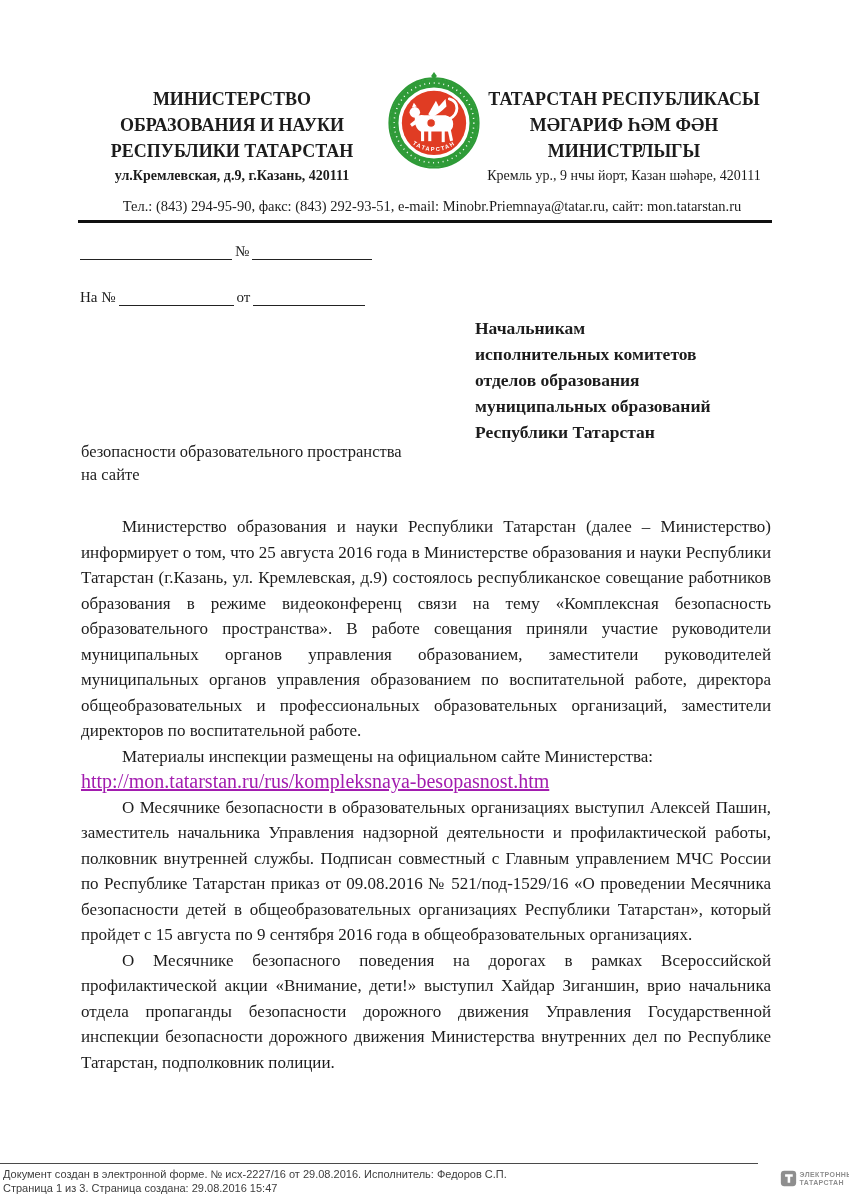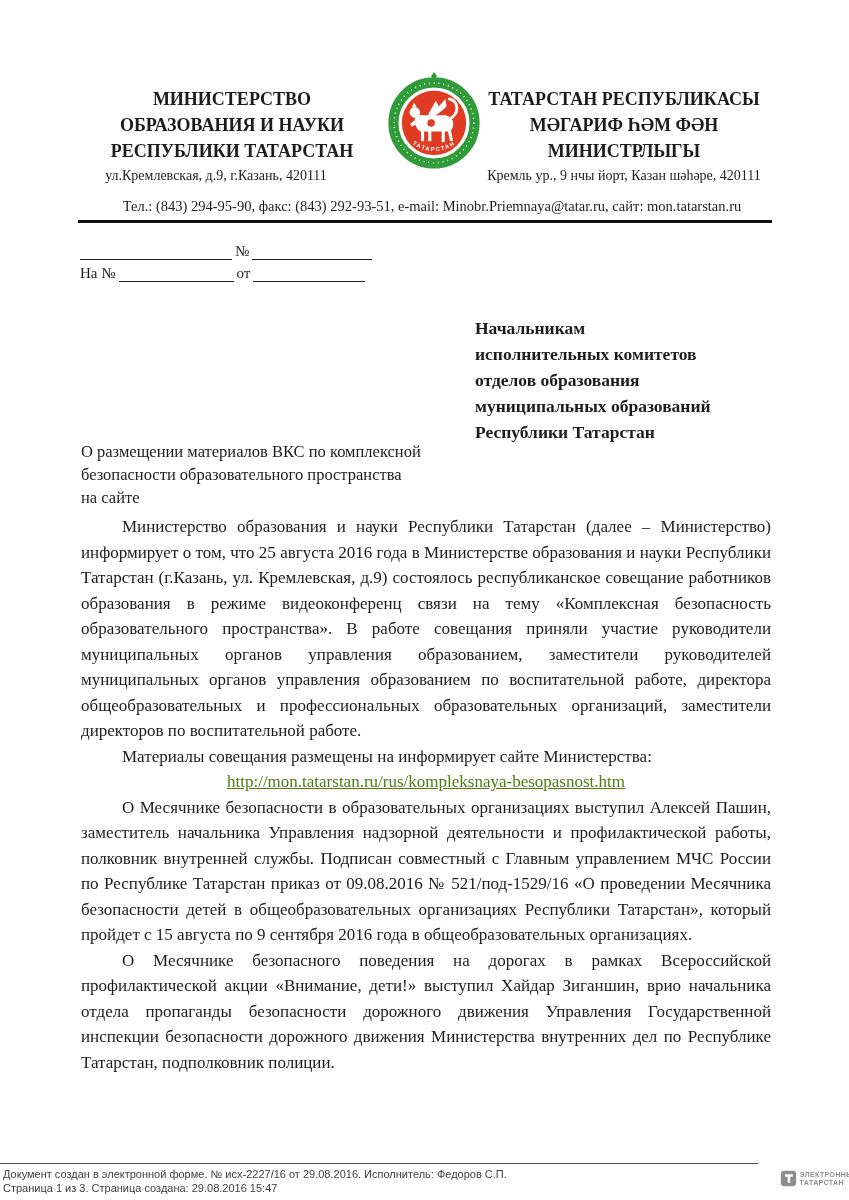--- a/index.html
+++ b/index.html
@@ -5,38 +5,38 @@
   html,body{margin:0;padding:0;background:#e8e8e8;}
   .page{
     position:relative;width:849px;height:1200px;margin:0 auto;background:#ffffff;
     font-family:"Liberation Serif","DejaVu Serif",serif;color:#1c1c1c;overflow:hidden;padding-left:15px;
   }
   
   .org-block{position:absolute;text-align:center;font-weight:bold;font-size:18px;line-height:26px;}
   .org-ru{left:84px;top:86px;width:296px;}
   .org-tt{left:474px;top:86px;width:300px;}
   .org-address{position:absolute;font-size:14px;font-weight:normal;text-align:center;}
-  .addr-ru{left:68px;top:168px;width:296px;}
+  .addr-ru{left:84px;top:168px;width:296px;font-weight:bold;}
   .addr-tt{left:474px;top:168px;width:300px;}
   .emblem{position:absolute;left:386px;top:72px;width:96px;height:98px;}
   .contact-line{position:absolute;left:0;top:198px;width:100%;text-align:center;font-size:14.5px;}
   .head-rule{position:absolute;left:78px;top:220px;width:694px;height:3px;background:#101010;}
   
   .ref-row{position:absolute;left:80px;height:20px;font-size:15px;display:flex;align-items:flex-end;}
   .ref-row-1{top:240px;}
-  .ref-row-2{top:262px;}
+  .ref-row-2{top:286px;}
   .blank{display:inline-block;border-bottom:1px solid #222;height:17px;}
   .ref-label{padding:0 3px;}
   
   .addressee{position:absolute;left:475px;top:303px;font-weight:bold;font-size:17.5px;line-height:26px;margin-top:12px;}
   .subject{position:absolute;left:81px;top:440px;font-size:16.5px;line-height:23px;}
   
   .body-text{position:absolute;left:81px;top:514px;width:690px;font-size:17px;line-height:25.5px;}
   .body-text p{margin:0;text-align:justify;text-indent:41px;}
-  .doc-link{display:block;color:#4d7c0f;text-decoration:underline;font-size:17px;line-height:25.5px;cursor:pointer;text-align:center;}
+  .doc-link{display:block;color:#a21caf;text-decoration:underline;font-size:20px;line-height:25.5px;cursor:pointer;}
   
   .footer-rule{position:absolute;left:0;top:1163px;width:758px;border-top:1px solid #4a4a4a;}
   .footer-text{position:absolute;left:3px;top:1168px;font-family:"Liberation Sans","DejaVu Sans",sans-serif;
     font-size:11px;line-height:13.5px;color:#3d3d3d;}
   .footer-logo{position:absolute;right:5px;top:1170px;display:flex;align-items:center;gap:3px;}
   .footer-logo-text{font-family:"Liberation Sans","DejaVu Sans",sans-serif;font-size:7px;font-weight:bold;
     line-height:8px;color:#8e8e8e;letter-spacing:0.4px;}
 </style>
 </head>
 <body>
@@ -108,28 +108,27 @@
 
   <div class="addressee">
     <div>Начальникам</div>
     <div>исполнительных комитетов</div>
     <div>отделов образования</div>
     <div>муниципальных образований</div>
     <div>Республики Татарстан</div>
   </div>
 
   <div class="subject">
-    <div>О размещении материалов ВКС по комплексной</div>
     <div>безопасности образовательного пространства</div>
     <div>на сайте</div>
   </div>
 
   <div class="body-text">
     <p>Министерство образования и науки Республики Татарстан (далее – Министерство) информирует о том, что 25 августа 2016 года в Министерстве образования и науки Республики Татарстан (г.Казань, ул. Кремлевская, д.9) состоялось республиканское совещание работников образования в режиме видеоконференц связи на тему «Комплексная безопасность образовательного пространства». В работе совещания приняли участие руководители муниципальных органов управления образованием, заместители руководителей муниципальных органов управления образованием по воспитательной работе, директора общеобразовательных и профессиональных образовательных организаций, заместители директоров по воспитательной работе.</p>
-    <p>Материалы совещания размещены на информирует сайте Министерства:</p>
+    <p>Материалы инспекции размещены на официальном сайте Министерства:</p>
     <a class="doc-link" href="#">http://mon.tatarstan.ru/rus/kompleksnaya-besopasnost.htm</a>
     <p>О Месячнике безопасности в образовательных организациях выступил Алексей Пашин, заместитель начальника Управления надзорной деятельности и профилактической работы, полковник внутренней службы. Подписан совместный с Главным управлением МЧС России по Республике Татарстан приказ от 09.08.2016 № 521/под-1529/16 «О проведении Месячника безопасности детей в общеобразовательных организациях Республики Татарстан», который пройдет с 15 августа по 9 сентября 2016 года в общеобразовательных организациях.</p>
     <p>О Месячнике безопасного поведения на дорогах в рамках Всероссийской профилактической акции «Внимание, дети!» выступил Хайдар Зиганшин, врио начальника отдела пропаганды безопасности дорожного движения Управления Государственной инспекции безопасности дорожного движения Министерства внутренних дел по Республике Татарстан, подполковник полиции.</p>
   </div>
 
   <div class="footer-rule"></div>
   <div class="footer-text">
     <div>Документ создан в электронной форме. № исх-2227/16 от 29.08.2016. Исполнитель: Федоров С.П.</div>
     <div>Страница 1 из 3. Страница создана: 29.08.2016 15:47</div>
   </div>

